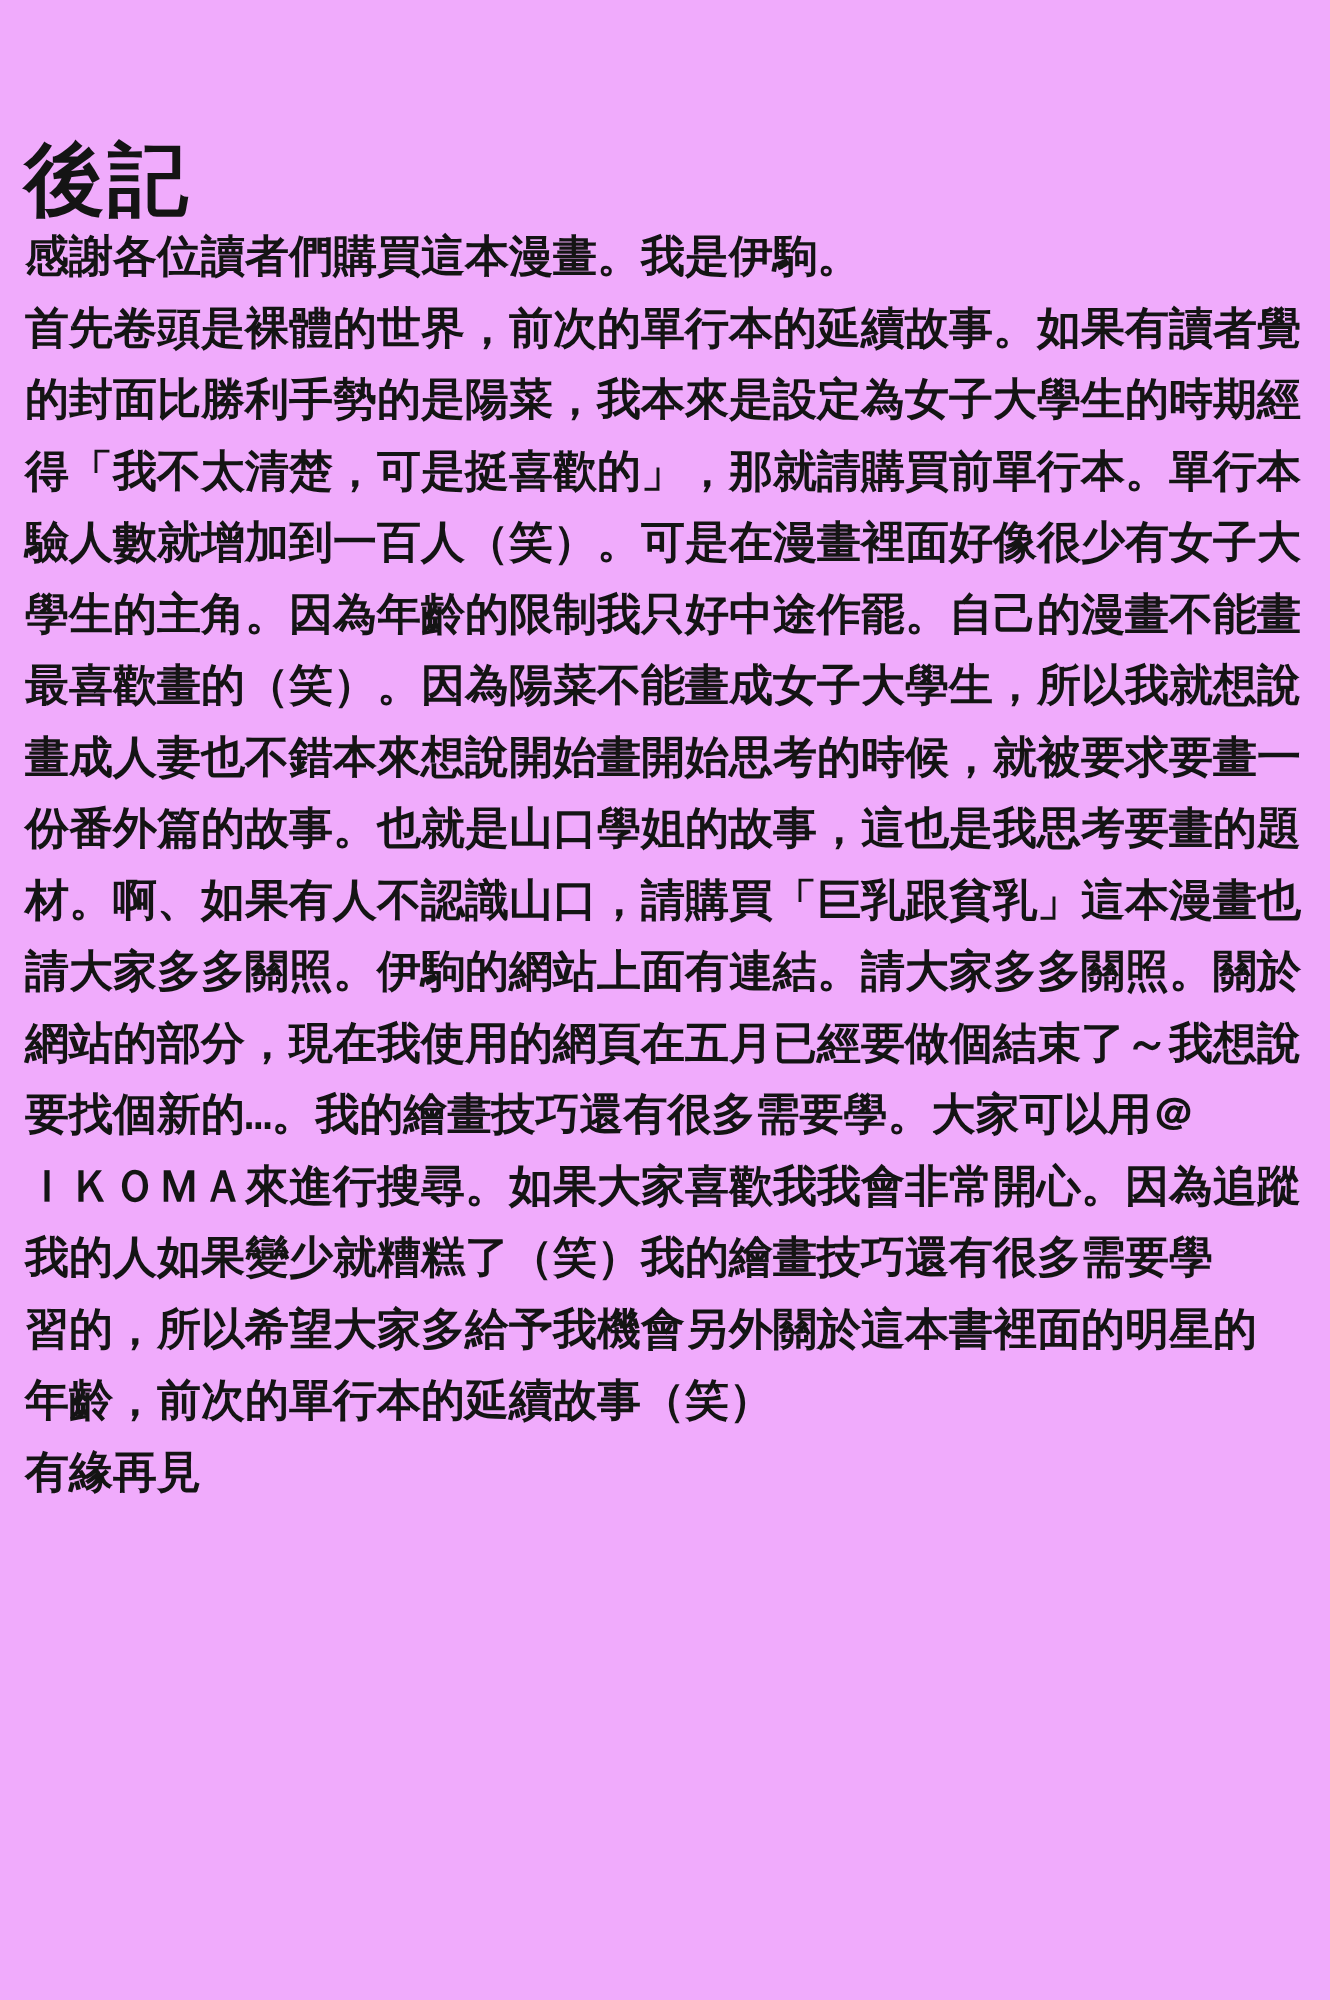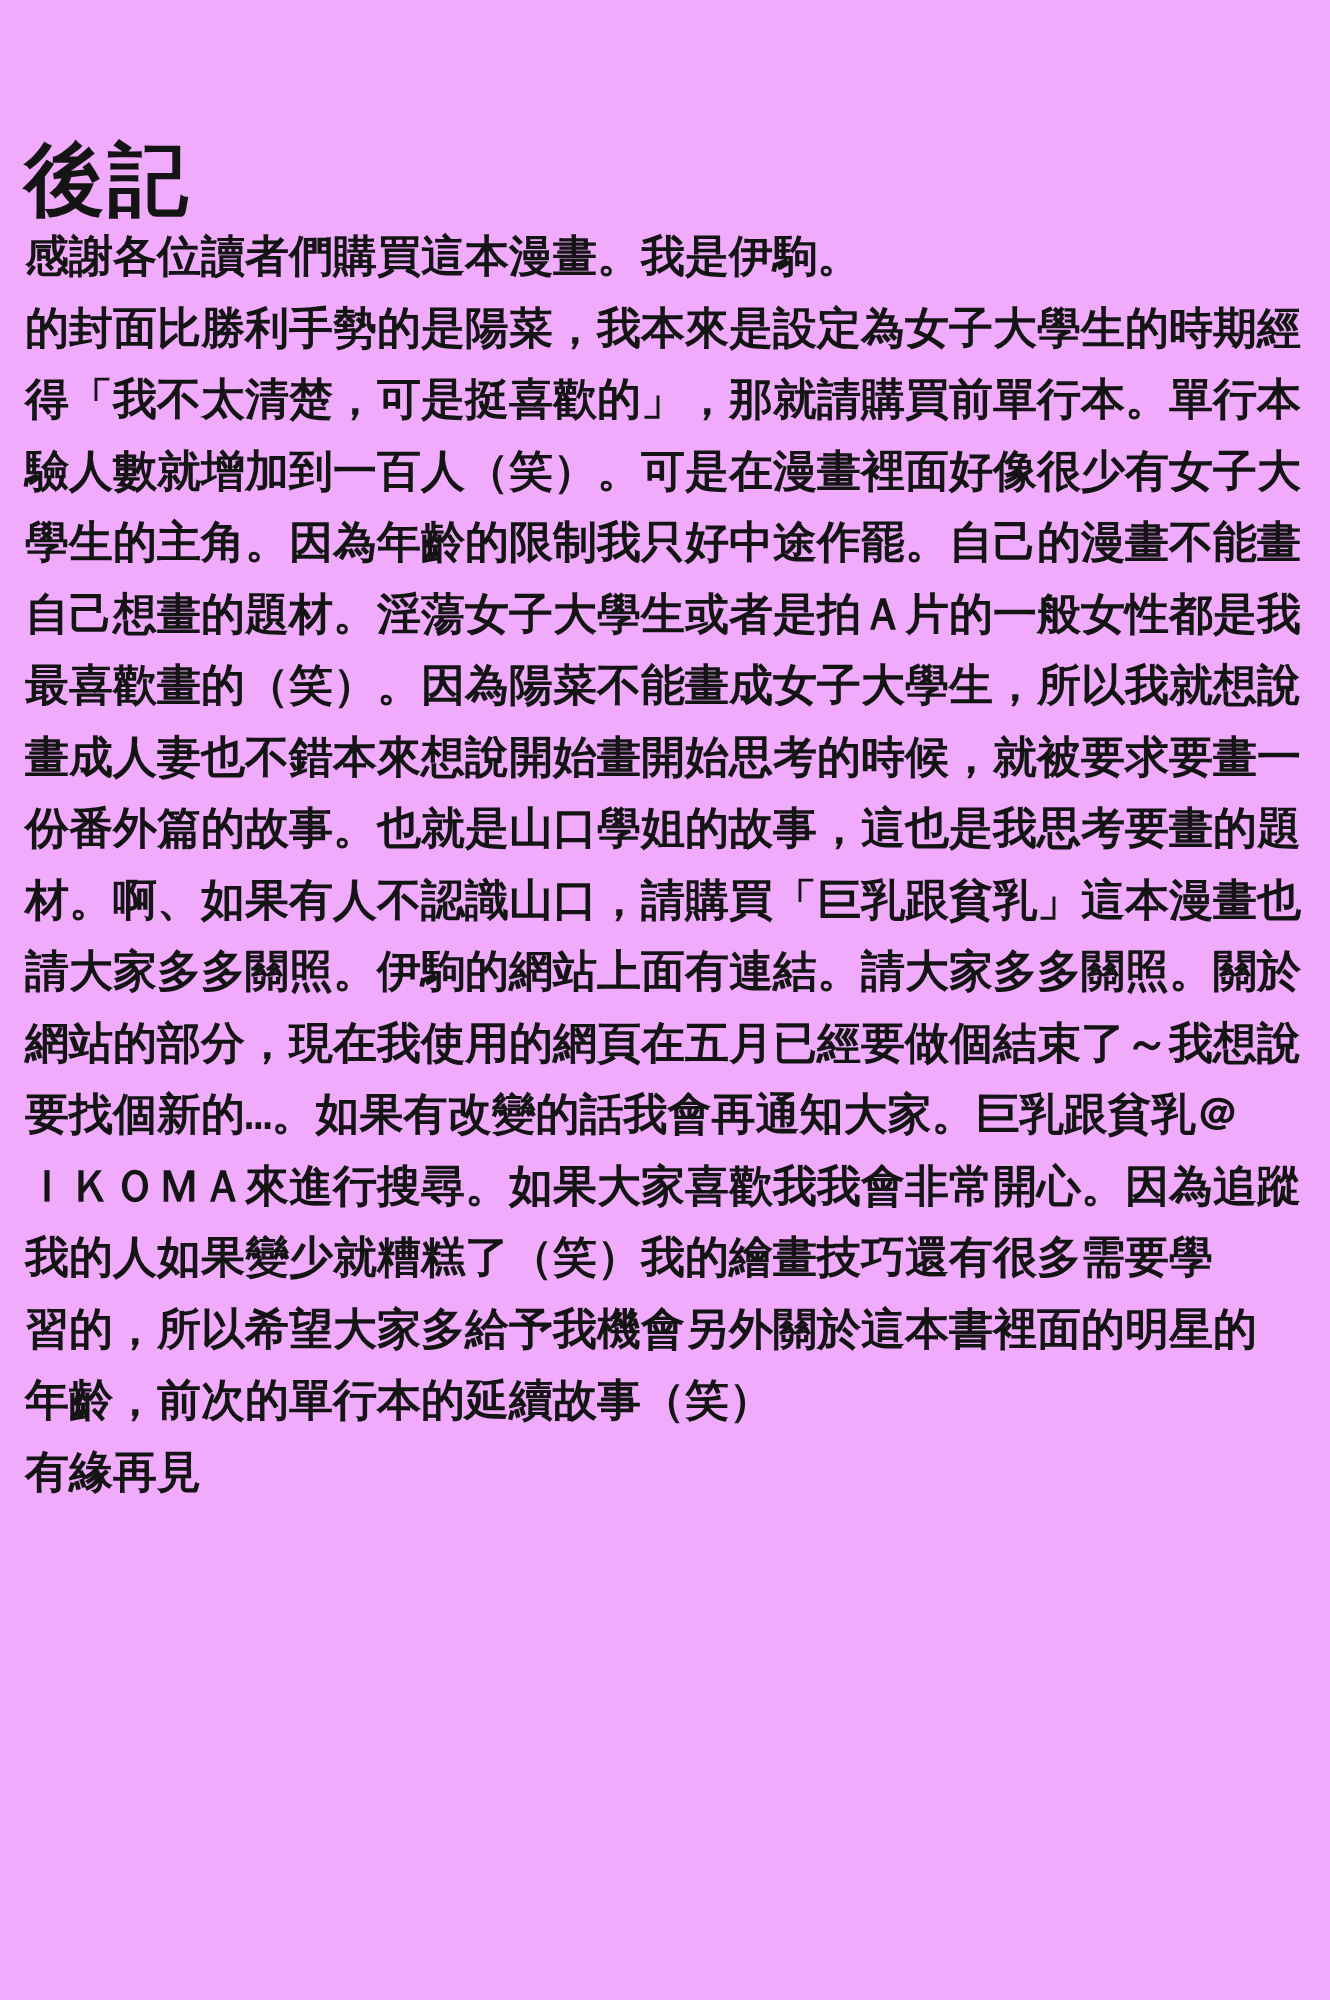--- a/index.html
+++ b/index.html
@@ -43,31 +43,31 @@
   }
 </style>
 </head>
 <body>
 
 <div class="page">
   <h1 class="title">後記</h1>
 
   <div class="body-lines">
     <div class="line">感謝各位讀者們購買這本漫畫。我是伊駒。</div>
+    <div class="line">首先卷頭是裸體的世界，前次的單行本的延續故事。如果有讀者覺</div>
     <div class="line">的封面比勝利手勢的是陽菜，我本來是設定為女子大學生的時期經</div>
     <div class="line">得「我不太清楚，可是挺喜歡的」，那就請購買前單行本。單行本</div>
     <div class="line">驗人數就增加到一百人（笑）。可是在漫畫裡面好像很少有女子大</div>
     <div class="line">學生的主角。因為年齡的限制我只好中途作罷。自己的漫畫不能畫</div>
-    <div class="line">自己想畫的題材。淫蕩女子大學生或者是拍Ａ片的一般女性都是我</div>
     <div class="line">最喜歡畫的（笑）。因為陽菜不能畫成女子大學生，所以我就想說</div>
     <div class="line">畫成人妻也不錯本來想說開始畫開始思考的時候，就被要求要畫一</div>
     <div class="line">份番外篇的故事。也就是山口學姐的故事，這也是我思考要畫的題</div>
     <div class="line">材。啊、如果有人不認識山口，請購買「巨乳跟貧乳」這本漫畫也</div>
     <div class="line">請大家多多關照。伊駒的網站上面有連結。請大家多多關照。關於</div>
     <div class="line">網站的部分，現在我使用的網頁在五月已經要做個結束了～我想說</div>
-    <div class="line">要找個新的…。如果有改變的話我會再通知大家。巨乳跟貧乳＠</div>
+    <div class="line">要找個新的…。我的繪畫技巧還有很多需要學。大家可以用＠</div>
     <div class="line">ＩＫＯＭＡ來進行搜尋。如果大家喜歡我我會非常開心。因為追蹤</div>
     <div class="line">我的人如果變少就糟糕了（笑）我的繪畫技巧還有很多需要學</div>
     <div class="line">習的，所以希望大家多給予我機會另外關於這本書裡面的明星的</div>
     <div class="line">年齡，前次的單行本的延續故事（笑）</div>
     <div class="line">有緣再見</div>
   </div>
 </div>
 
 </body></html>

